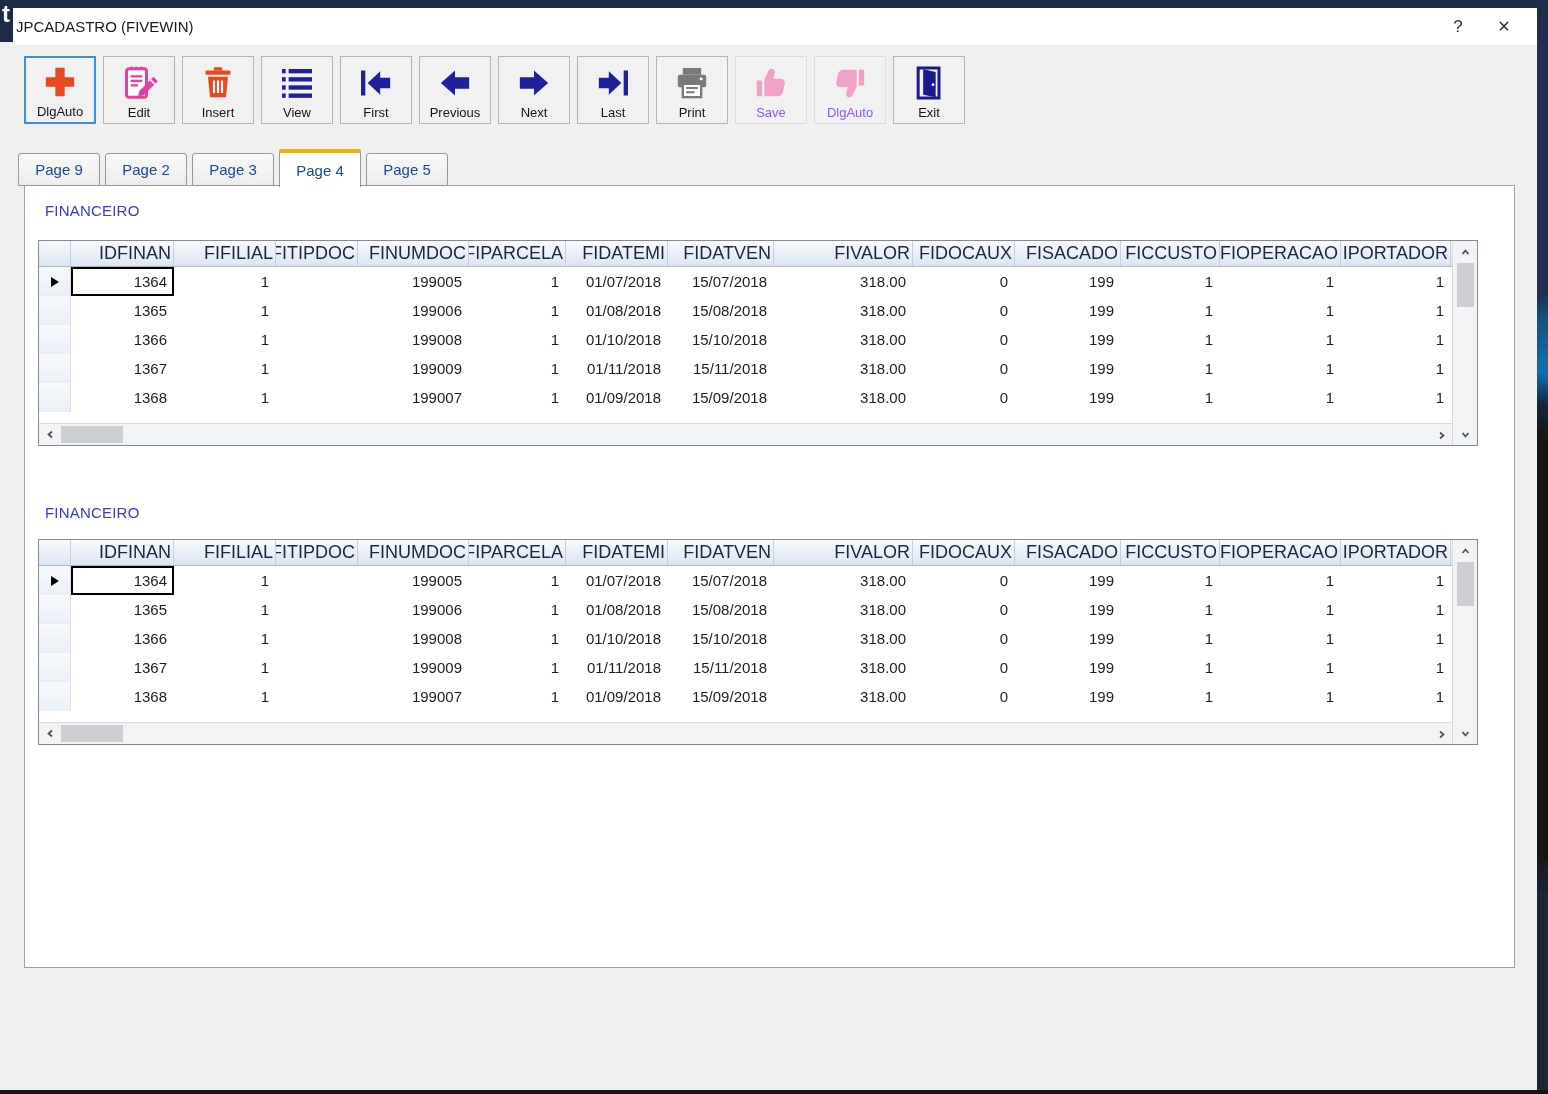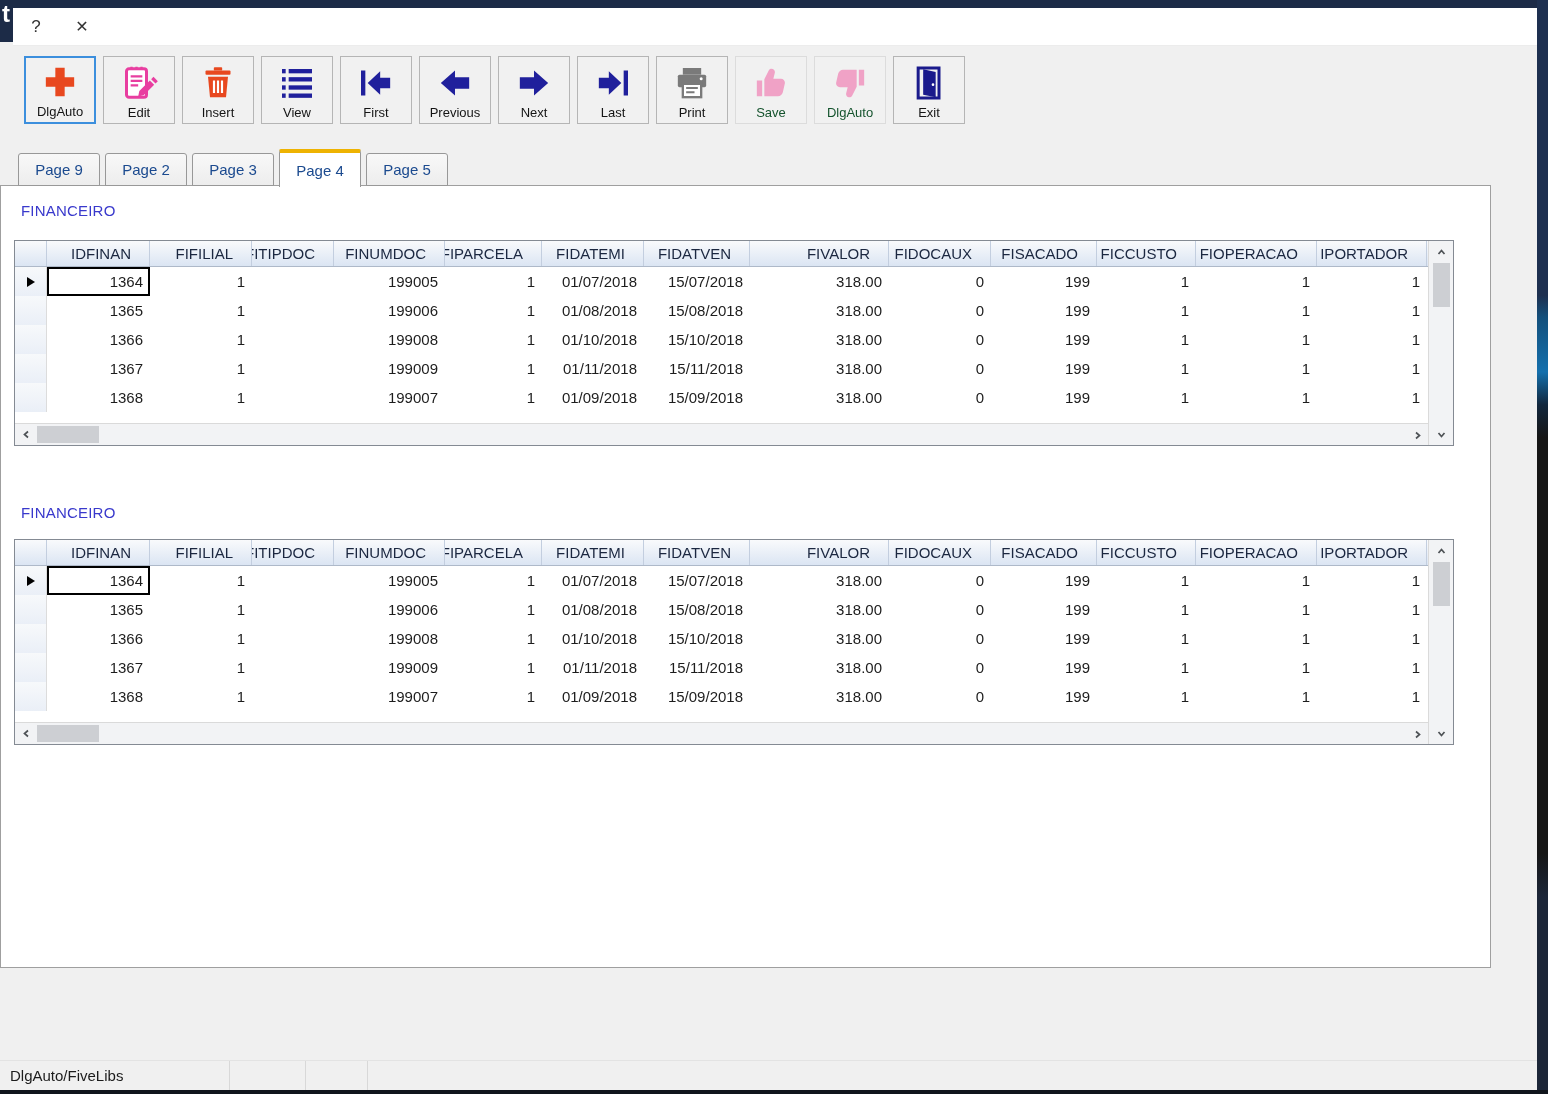--- a/index.html
+++ b/index.html
@@ -25,47 +25,47 @@
     font-size:17px; color:#333; background:transparent; border:none; font-family:inherit; }
   .cap-close { margin-right:10px; font-size:16px; }
 
   
   .toolbar { position:absolute; left:24px; top:56px; display:flex; gap:7px; }
   .tbtn { width:72px; height:68px; background:#f1f1f1; border:1px solid #b5b5b5;
     display:flex; flex-direction:column; align-items:center; justify-content:flex-end;
     padding:2px 0 2px 0; font-family:inherit; }
   .tbtn.focused { border:2px solid #3c8fdd; }
   .tbtn.disabled { border-color:#dcdcdc; }
-  .tbtn.disabled .tlabel { color:#14532d; }
+  .tbtn.disabled .tlabel { color:#8b5cf6; }
   .ticon { height:44px; display:flex; align-items:center; justify-content:center; }
   .tlabel { font-size:13px; color:#141414; line-height:16px; }
 
   
   .tabs { position:absolute; left:18px; top:148px; height:38px; display:flex; align-items:flex-end; gap:5px; z-index:3; }
   .tab { width:82px; height:33px; background:linear-gradient(#f8f8f8,#ededed); border:1px solid #989898;
     border-radius:3px 3px 0 0; display:flex; align-items:center; justify-content:center;
     font-size:15px; color:#1b4a8f; }
   .tab.active { height:38px; margin-bottom:-1px; background:#ffffff; border-bottom:none;
     border-top:4px solid #eeb302; border-radius:2px 2px 0 0; z-index:4; }
 
   
-  .panel { position:absolute; left:0; top:185px; width:1491px; height:783px;
+  .panel { position:absolute; left:24px; top:185px; width:1491px; height:783px;
     background:#ffffff; border:1px solid #9f9f9f; }
   .section-title { position:absolute; left:20px; font-size:15px; color:#3939cc; letter-spacing:0.2px; }
   .sec1 { top:16px; } .sec2 { top:318px; }
 
   
   .grid { position:absolute; left:13px; width:1440px; height:206px;
     border:1px solid #848a93; background:#fff; display:flex; }
   .grid1 { top:54px; } .grid2 { top:353px; }
   .g-left { flex:1; min-width:0; display:flex; flex-direction:column; }
   .g-head { display:flex; height:26px; background:linear-gradient(#f9fafc,#dbe5f3);
     border-bottom:1px solid #aeb9c9; flex:0 0 26px; }
-  .g-hcell { display:flex; align-items:center; justify-content:flex-end; padding-right:18px;
-    border-right:1px solid #c3cedf; font-size:15px; color:#1b2740; white-space:nowrap; overflow:hidden; }
+  .g-hcell { display:flex; align-items:center; justify-content:flex-end; padding-right:2px;
+    border-right:1px solid #c3cedf; font-size:18px; color:#1b2740; white-space:nowrap; overflow:hidden; }
   .g-selh { width:32px; flex:0 0 32px; }
   .g-row { display:flex; height:29px; background:#fff; }
   .g-sel { width:32px; flex:0 0 32px; background:linear-gradient(#f7f9fb,#eaeff7);
     border-right:1px solid #dcdcdc; display:flex; align-items:center; justify-content:center; }
   .tri { width:0; height:0; border-left:8px solid #000; border-top:5px solid transparent; border-bottom:5px solid transparent; }
   .g-cell { display:flex; align-items:center; justify-content:flex-end; padding-right:7px;
     font-size:15px; color:#1d1d1d; white-space:nowrap; overflow:hidden; }
   .g-cell.focused { outline:2px solid #000; outline-offset:-2px; background:#fff; }
   .g-filler { flex:1; background:#fff; }
   .g-hscroll { flex:0 0 22px; height:22px; background:#f2f3f5; border-top:1px solid #dadada;
@@ -86,20 +86,21 @@
 </style>
 </head>
 <body>
 
 <div class="screen">
   <div class="top-strip"></div>
   <div class="right-strip"></div>
   <div class="corner-sliver">t</div>
 
   <div class="titlebar">
+    <span class="title-text">JPCADASTRO (FIVEWIN)</span>
     <button class="cap-btn">?</button>
     <button class="cap-btn cap-close">✕</button>
   </div>
 
   <div class="toolbar">
       <button class="tbtn focused">
         <span class="ticon">
           <svg width="40" height="40" viewBox="0 0 24 24">
             <path d="M9.2 3.5h5.6v5.7h5.7v5.6h-5.7v5.7H9.2v-5.7H3.5V9.2h5.7z" fill="#e8481f"></path>
           </svg>
@@ -495,21 +496,15 @@
         <span class="g-vspacer"></span>
         <span class="g-arrow">
             <svg width="11" height="11" viewBox="0 0 11 11">
               <polyline points="2.5,4 5.5,7.5 8.5,4" fill="none" stroke="#4e5256" stroke-width="1.7"></polyline>
             </svg>
           </span>
       </div>
     </div>
   </div>
 
-  <div class="statusbar">
-    <div class="sb-pane sb-1">DlgAuto/FiveLibs</div>
-    <div class="sb-pane sb-2"></div>
-    <div class="sb-pane sb-3"></div>
-    <div class="sb-pane sb-4"></div>
-  </div>
 
   <div class="bottom-strip"></div>
 </div>
 
 </body></html>

